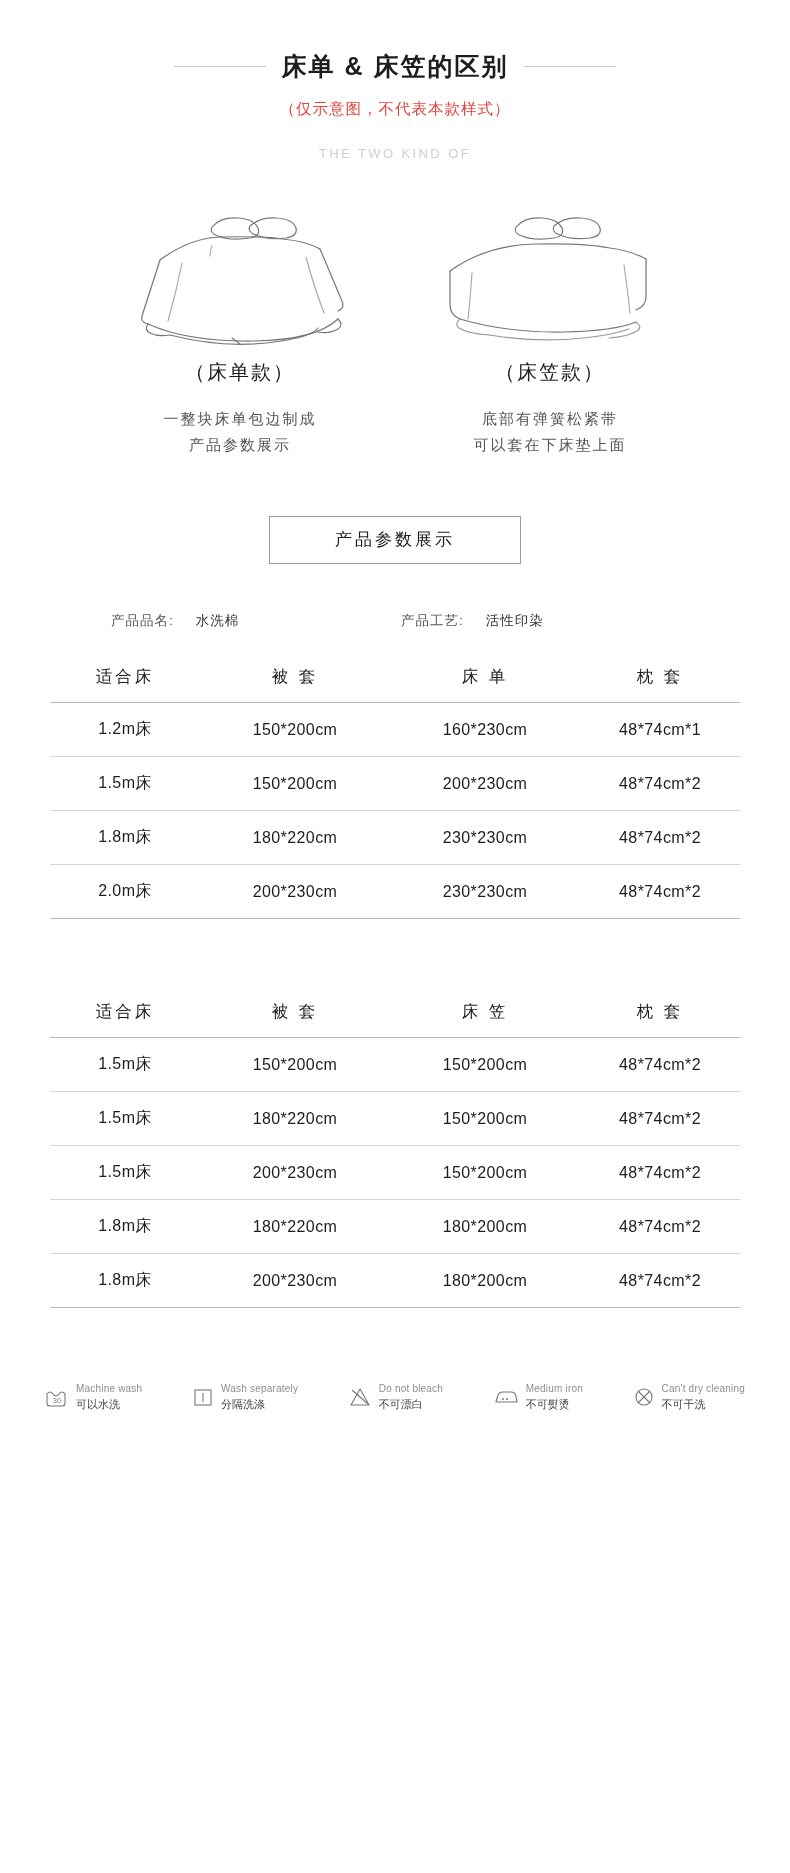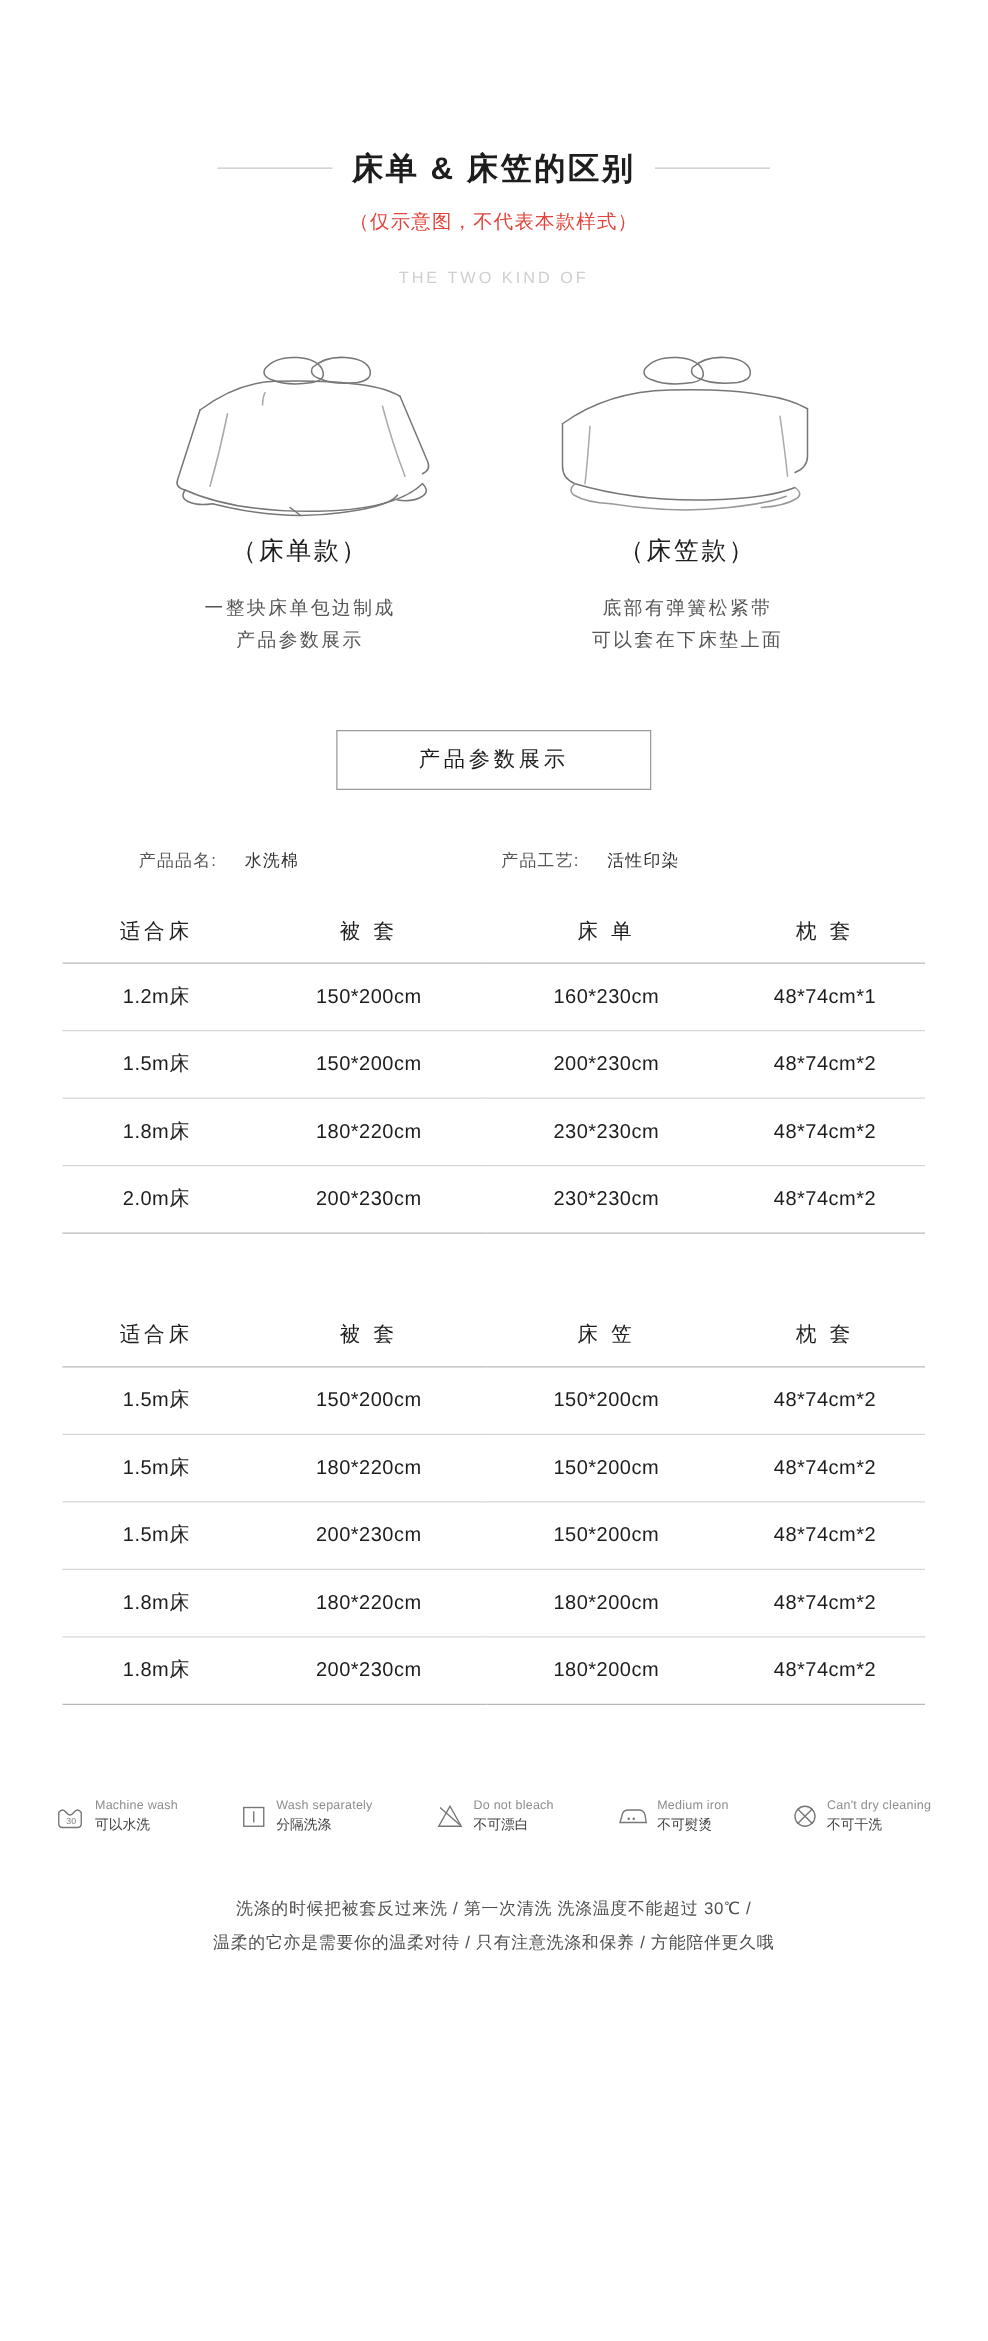--- a/index.html
+++ b/index.html
@@ -17,21 +17,21 @@
   }
   .page {
     width: 790px;
     height: 1873px;
     position: relative;
     background: #ffffff;
   }
 
   
   .header {
-    padding-top: 118px;
+    padding-top: 50px;
     text-align: center;
   }
   .title-row {
     display: flex;
     align-items: center;
     justify-content: center;
     gap: 16px;
   }
   .title-rule {
     height: 1px;
@@ -111,21 +111,21 @@
     color: #4a4a4a;
     letter-spacing: 1px;
   }
   .meta-item { display: flex; }
   .meta-item.first { margin-left: 6px; width: 290px; }
   .meta-label { color: #555; }
   .meta-value { margin-left: 22px; color: #333; }
 
   
   .spec-table {
-    margin: 26px auto 0 auto;
+    margin: 26px auto 12px auto;
     width: 690px;
     border-collapse: collapse;
     table-layout: fixed;
   }
   .spec-table th, .spec-table td {
     text-align: center;
     font-weight: 400;
     color: #1d1d1d;
   }
   .spec-table thead th {
@@ -432,18 +432,14 @@
         <line x1="17" y1="5" x2="5" y2="17" stroke="#777" stroke-width="1.1"></line>
       </svg>
       <div class="care-texts">
         <span class="care-en">Can't dry cleaning</span>
         <span class="care-cn">不可干洗</span>
       </div>
     </div>
 
   </div>
 
-  <div class="footer-note">
-    <span>洗涤的时候把被套反过来洗 / 第一次清洗 洗涤温度不能超过 30℃ /</span>
-    <span>温柔的它亦是需要你的温柔对待 / 只有注意洗涤和保养 / 方能陪伴更久哦</span>
-  </div>
 
 </div>
 
 </body></html>

